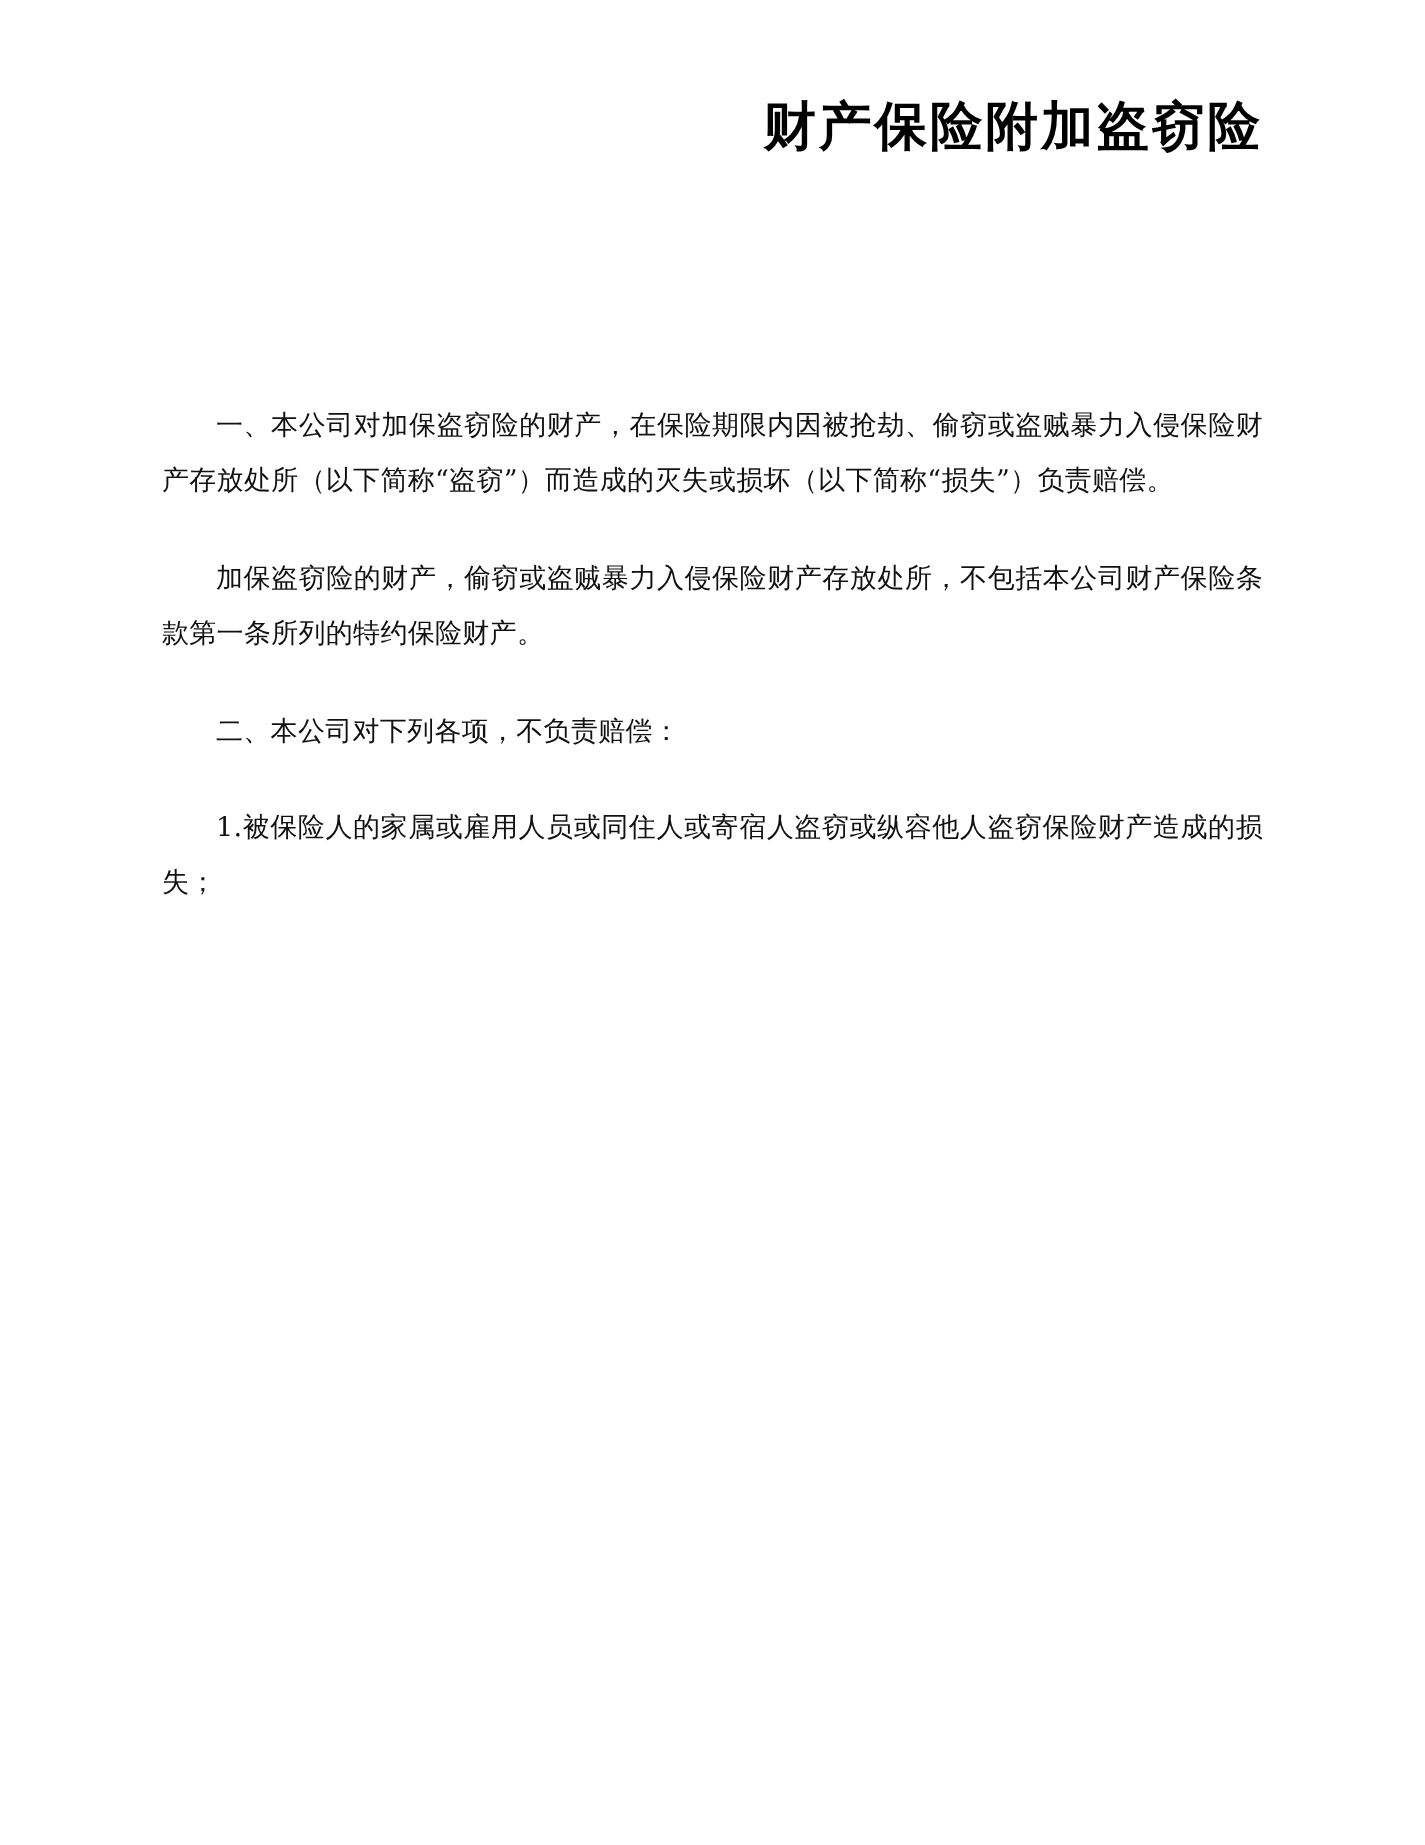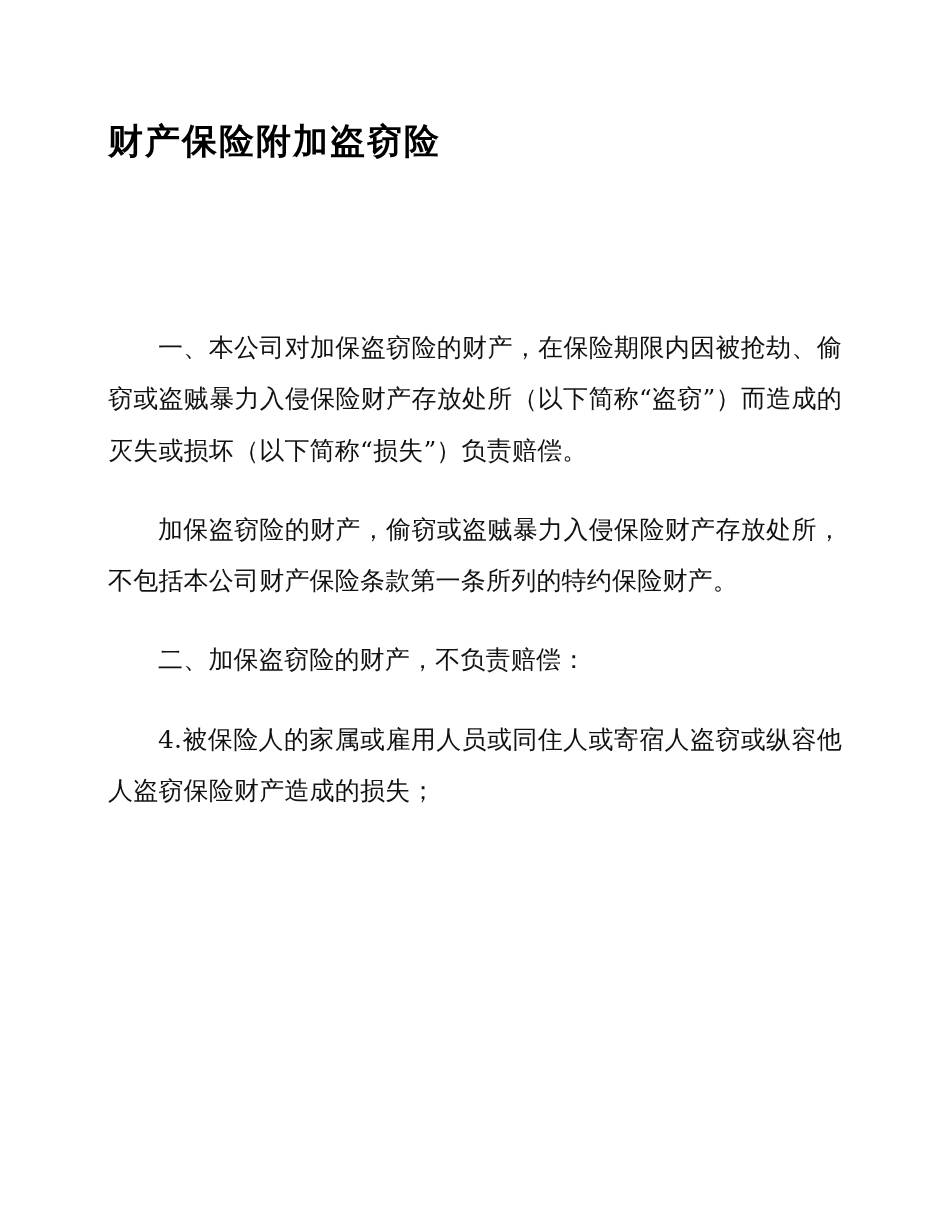--- a/index.html
+++ b/index.html
@@ -15,35 +15,35 @@
     overflow: hidden;
   }
   .page {
     width: 950px;
     height: 1230px;
     box-sizing: border-box;
     padding: 0 108px;
     position: relative;
   }
   .doc-title {
-    text-align: left;
+    text-align: right;
     font-family: "DejaVu Sans", "Liberation Sans", sans-serif;
     font-weight: bold;
     font-size: 35px;
     letter-spacing: 2px;
     margin: 0;
-    padding-top: 120px;
+    padding-top: 64px;
     line-height: 1.2;
     color: #000;
   }
   .body-block {
     margin-top: 160px;
   }
   .para {
-    font-size: 25px;
+    font-size: 18px;
     line-height: 2.05;
     text-align: justify;
     text-justify: inter-ideograph;
     margin: 16px 0 28px 0;
     letter-spacing: 0.2px;
     color: #111;
   }
   .para.indent {
     text-indent: 2em;
   }
@@ -54,17 +54,17 @@
 </head>
 <body>
 
 <div class="page">
 
   <h1 class="doc-title">财产保险附加盗窃险</h1>
 
   <div class="body-block">
     <p class="para indent">一、本公司对加保盗窃险的财产，在保险期限内因被抢劫、偷窃或盗贼暴力入侵保险财产存放处所（以下简称“盗窃”）而造成的灭失或损坏（以下简称“损失”）负责赔偿。</p>
     <p class="para indent">加保盗窃险的财产，偷窃或盗贼暴力入侵保险财产存放处所，不包括本公司财产保险条款第一条所列的特约保险财产。</p>
-    <p class="para indent">二、加保盗窃险的财产，不负责赔偿：</p>
-    <p class="para indent">4.被保险人的家属或雇用人员或同住人或寄宿人盗窃或纵容他人盗窃保险财产造成的损失；</p>
+    <p class="para indent">二、本公司对下列各项，不负责赔偿：</p>
+    <p class="para indent">1.被保险人的家属或雇用人员或同住人或寄宿人盗窃或纵容他人盗窃保险财产造成的损失；</p>
   </div>
 
 </div>
 
 </body></html>

